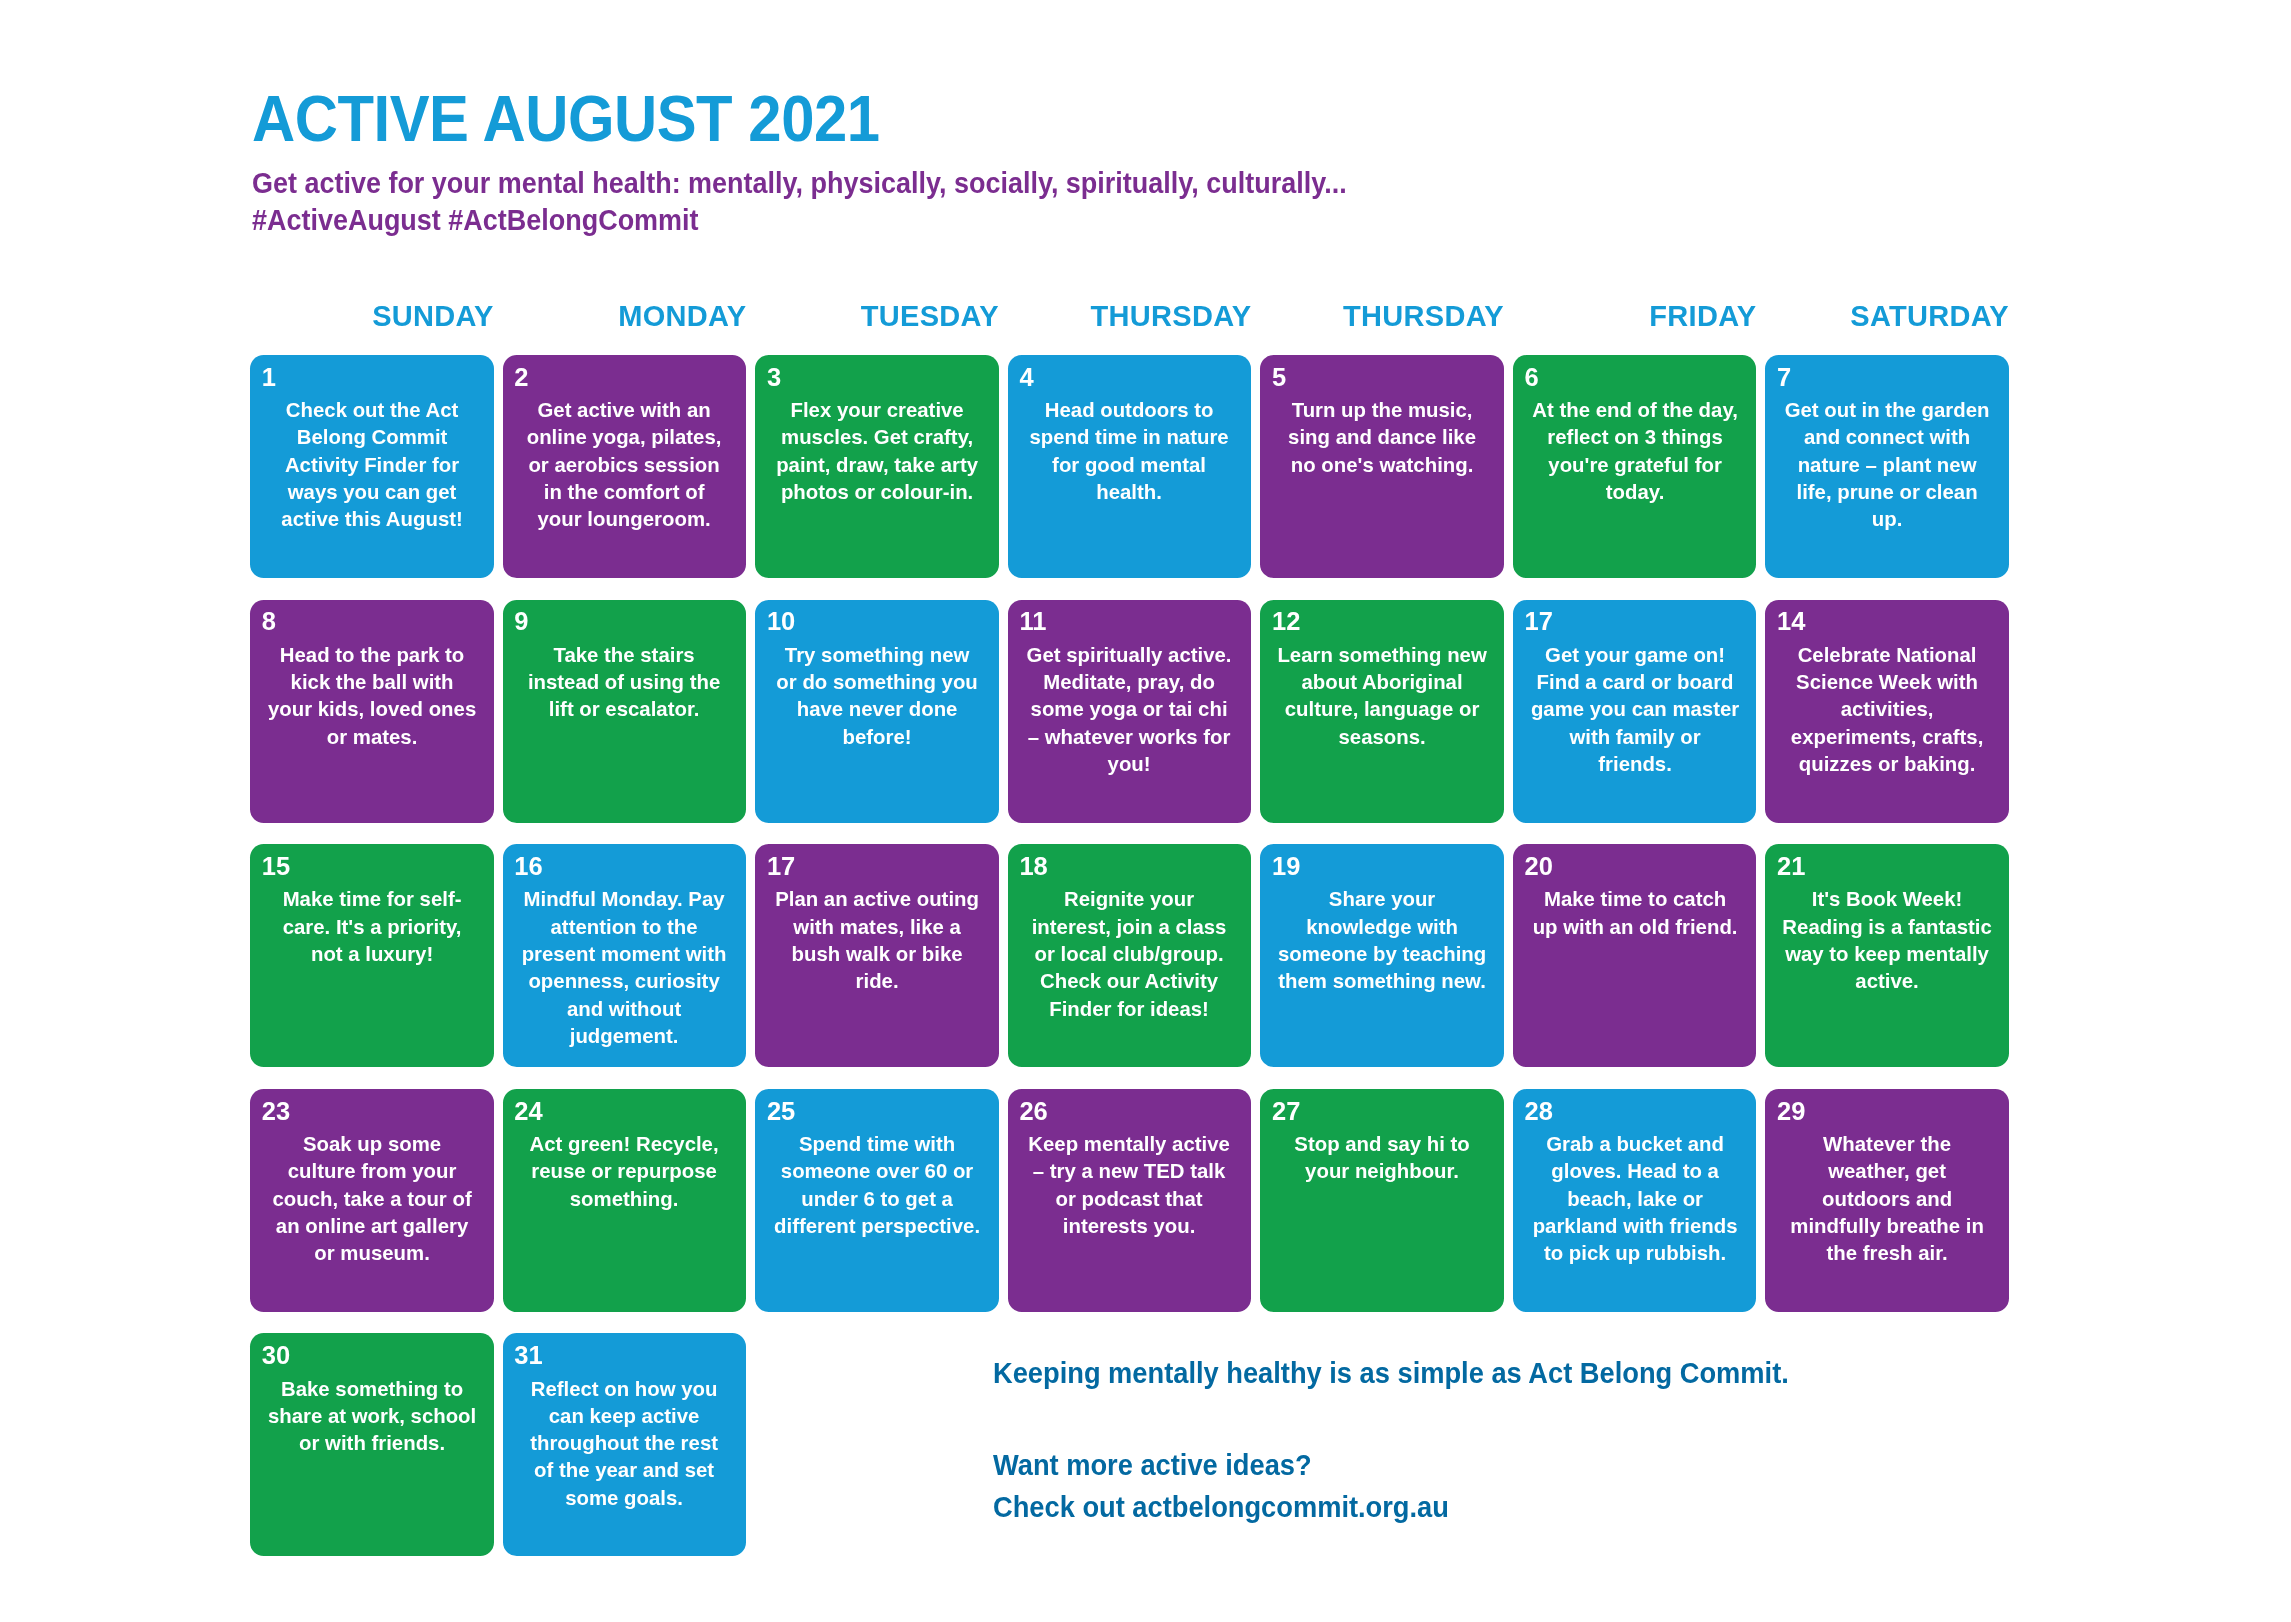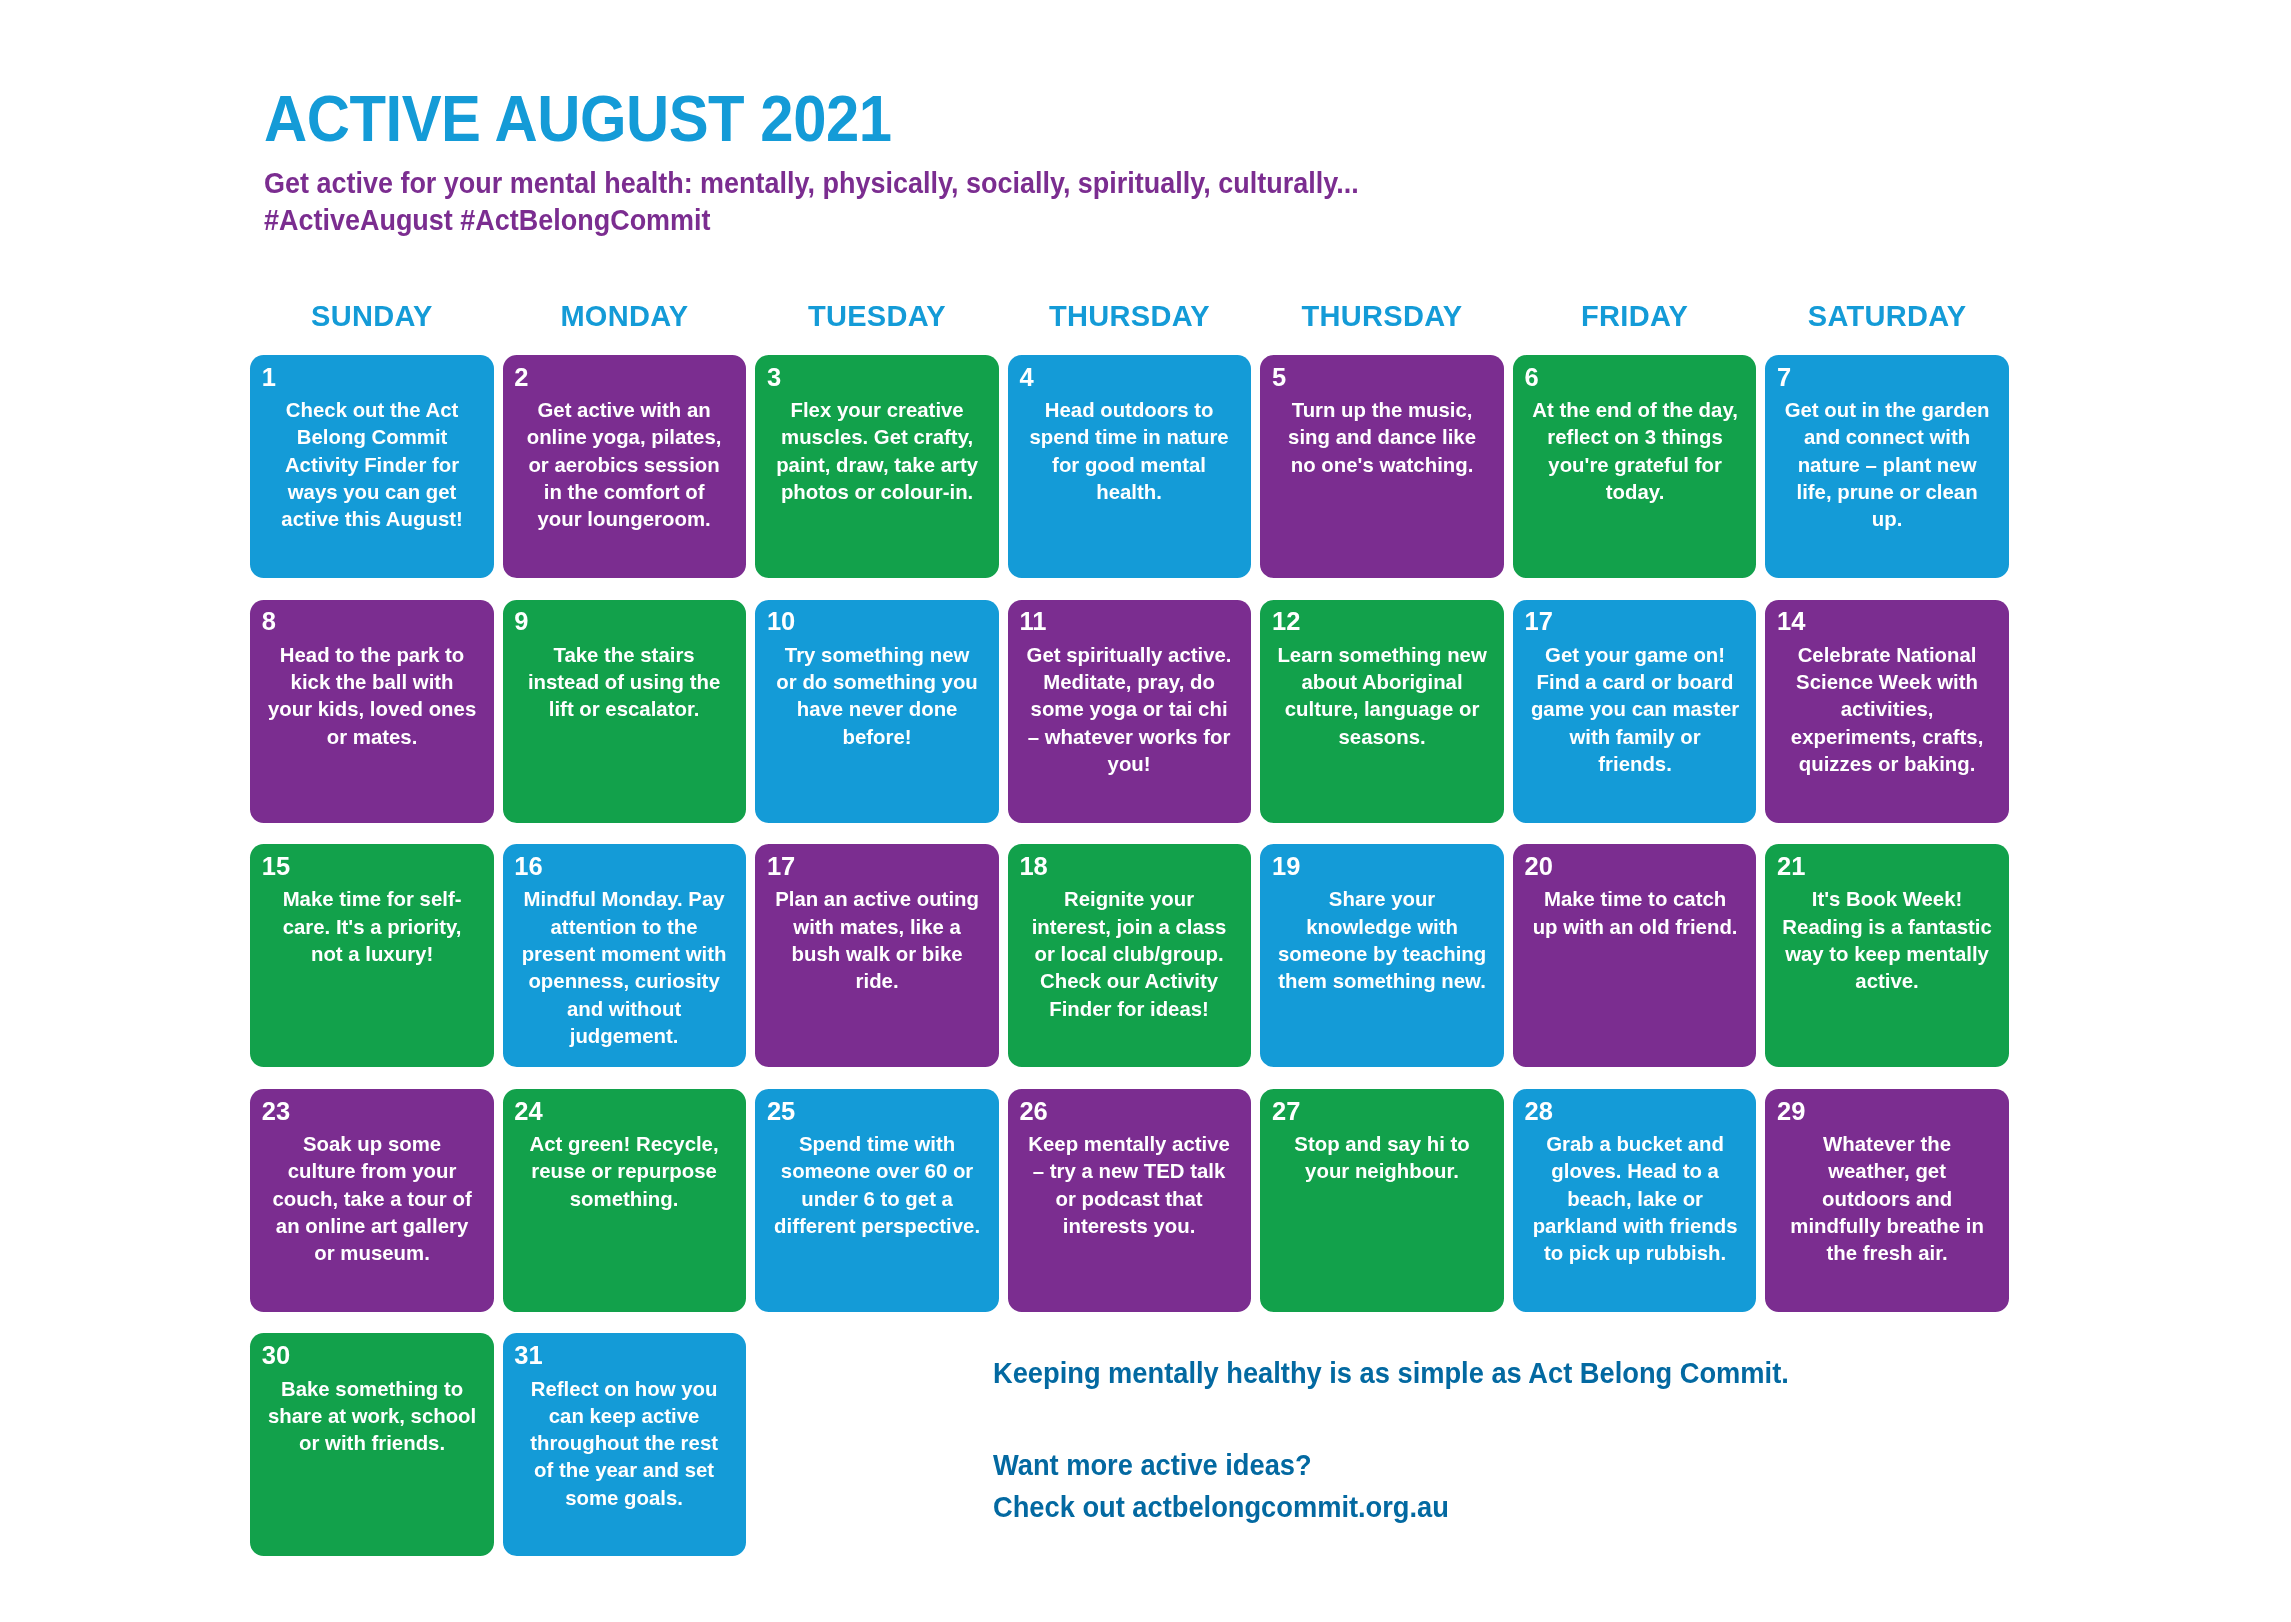--- a/index.html
+++ b/index.html
@@ -19,21 +19,21 @@
     position: absolute;
     left: 0; top: 0;
     width: 2292px;
     height: 1622px;
     background: #ffffff;
   }
 
   
   .header {
     position: absolute;
-    left: 264px;
+    left: 252px;
     top: 86px;
     width: 1862px;
   }
   .title {
     font-size: 65px;
     font-weight: 800;
     letter-spacing: -0.5px;
     color: #149BD7;
     line-height: 1.0;
     margin: 0 0 13.7px 0;
@@ -56,21 +56,21 @@
   .weekdays {
     position: absolute;
     left: 250px;
     top: 300px;
     width: 1759px;
     display: grid;
     grid-template-columns: repeat(7, 1fr);
     column-gap: 8.8px;
   }
   .weekday {
-    text-align: center;
+    text-align: right;
     color: #149BD7;
     font-size: 29px;
     font-weight: 800;
     letter-spacing: 0.3px;
     font-family: "Liberation Sans Narrow", "Liberation Sans", sans-serif;
   }
 
   
   .grid {
     position: absolute;

